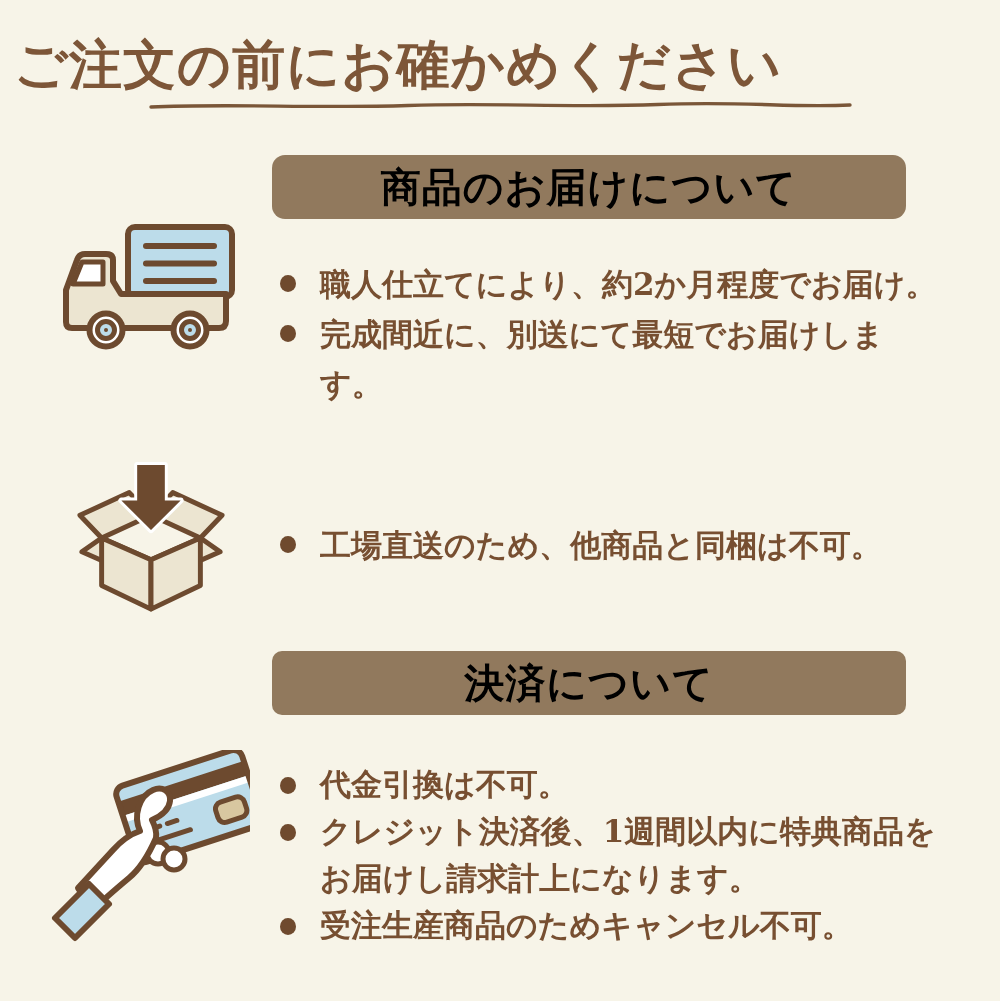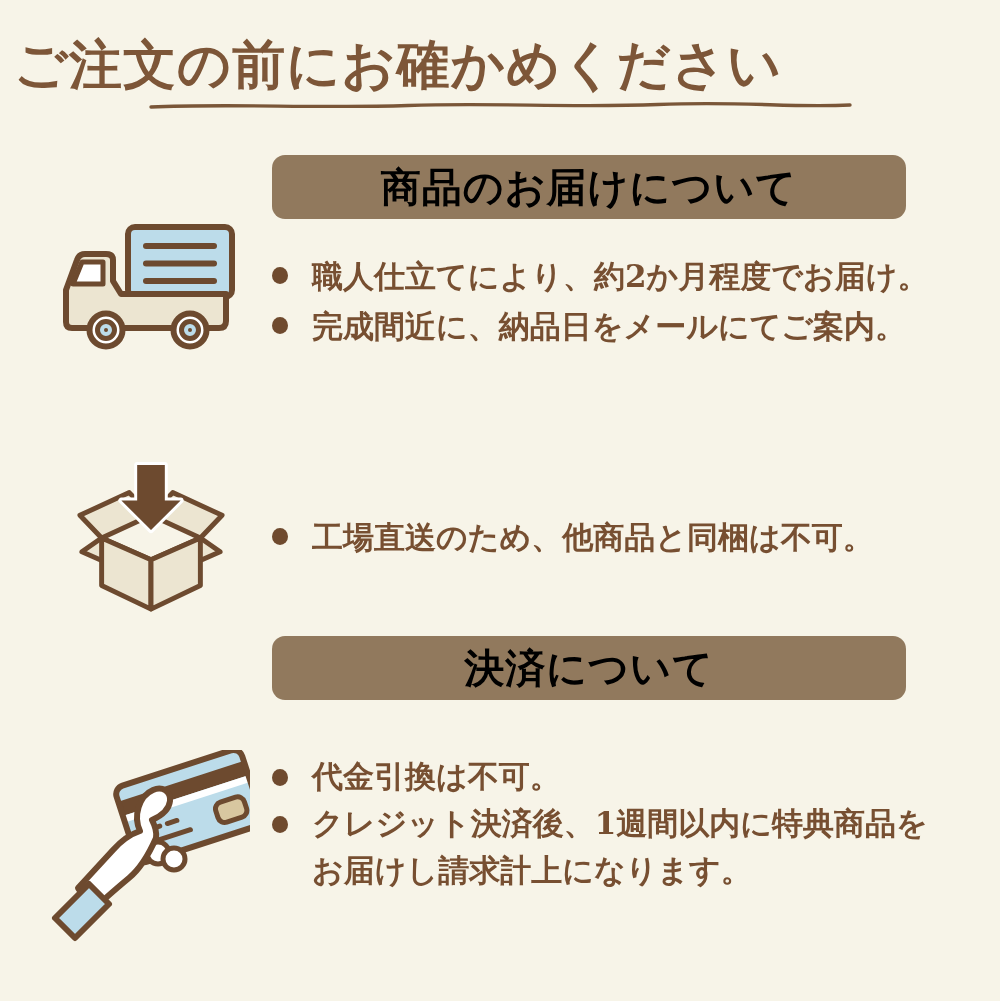--- a/index.html
+++ b/index.html
@@ -26,24 +26,24 @@
     display:flex;align-items:center;justify-content:center;
   }
   .section-bar .bar-label{
     color:#000000;
     font-size:40px;font-weight:700;
     font-family:"DejaVu Sans","Liberation Sans",sans-serif;
     letter-spacing:1px;
   }
   .bar-1{top:155px;}
   .bar-2{top:406px;}
-  .bar-3{top:636px;}
+  .bar-3{top:651px;border-radius:10px;}
   ul.bullets{
     position:absolute;left:270px;width:660px;
-    margin:0;padding:0;list-style:none;
+    margin:8px;padding:0;list-style:none;
     color:#774f31;
     font-size:31px;font-weight:600;
     font-family:"DejaVu Serif","Liberation Serif",serif;
   }
   ul.bullets li{position:relative;padding-left:42px;}
   ul.bullets li::before{
     content:"";
     position:absolute;left:2px;top:0.5em;
     width:16px;height:17px;border-radius:50%;
     background:#6f4a2e;
@@ -89,21 +89,21 @@
         <circle cx="48" cy="106" r="2" fill="#6d4a2f" stroke="none"></circle>
         <circle cx="132" cy="106" r="16.5" fill="#ffffff" stroke-width="6"></circle>
         <circle cx="132" cy="106" r="8.5" fill="#bcdcea" stroke-width="5"></circle>
         <circle cx="132" cy="106" r="2" fill="#6d4a2f" stroke="none"></circle>
       </g>
     </svg>
   </span>
 
   <ul class="bullets list-1">
     <li>職人仕立てにより、約2か月程度でお届け。</li>
-    <li>完成間近に、納品日をメールにてご案内。</li>
+    <li>完成間近に、別送にて最短でお届けします。</li>
   </ul>
 
 
   <span class="icon-wrap icon-box">
     <svg viewBox="0 0 160 162" width="158" height="162">
       <g stroke="#6d4a2f" stroke-width="5" stroke-linejoin="round" stroke-linecap="round">
 
         <path d="M30,80 L80,57 L58,34 L8,57 Z" fill="#ece5d1"></path>
         <path d="M130,80 L80,57 L102,34 L152,57 Z" fill="#ece5d1"></path>
         <path d="M30,80 L80,102 L60,116 L10,94 Z" fill="#ece5d1"></path>
@@ -151,15 +151,16 @@
 
       <path d="M33,138 L68,100 C76,91 86,84 95,81 C88,66 94,46 108,40 C117,36 126,41 125,51 C124,60 116,66 107,70 C110,76 112,82 111,88 C104,104 96,118 84,128 C72,138 58,150 48,160 Z" fill="#ffffff" stroke="#6d4a2f" stroke-width="6" stroke-linejoin="round" stroke-linecap="round"></path>
 
       <path d="M10,168 L44,134 L64,154 L30,188 Z" fill="#bcdcea" stroke="#6d4a2f" stroke-width="6" stroke-linejoin="round"></path>
     </svg>
   </span>
 
   <ul class="bullets list-3">
     <li>代金引換は不可。</li>
     <li>クレジット決済後、1週間以内に特典商品をお届けし請求計上になります。</li>
+    <li>受注生産商品のためキャンセル不可。</li>
   </ul>
 
 </div>
 
 </body></html>

